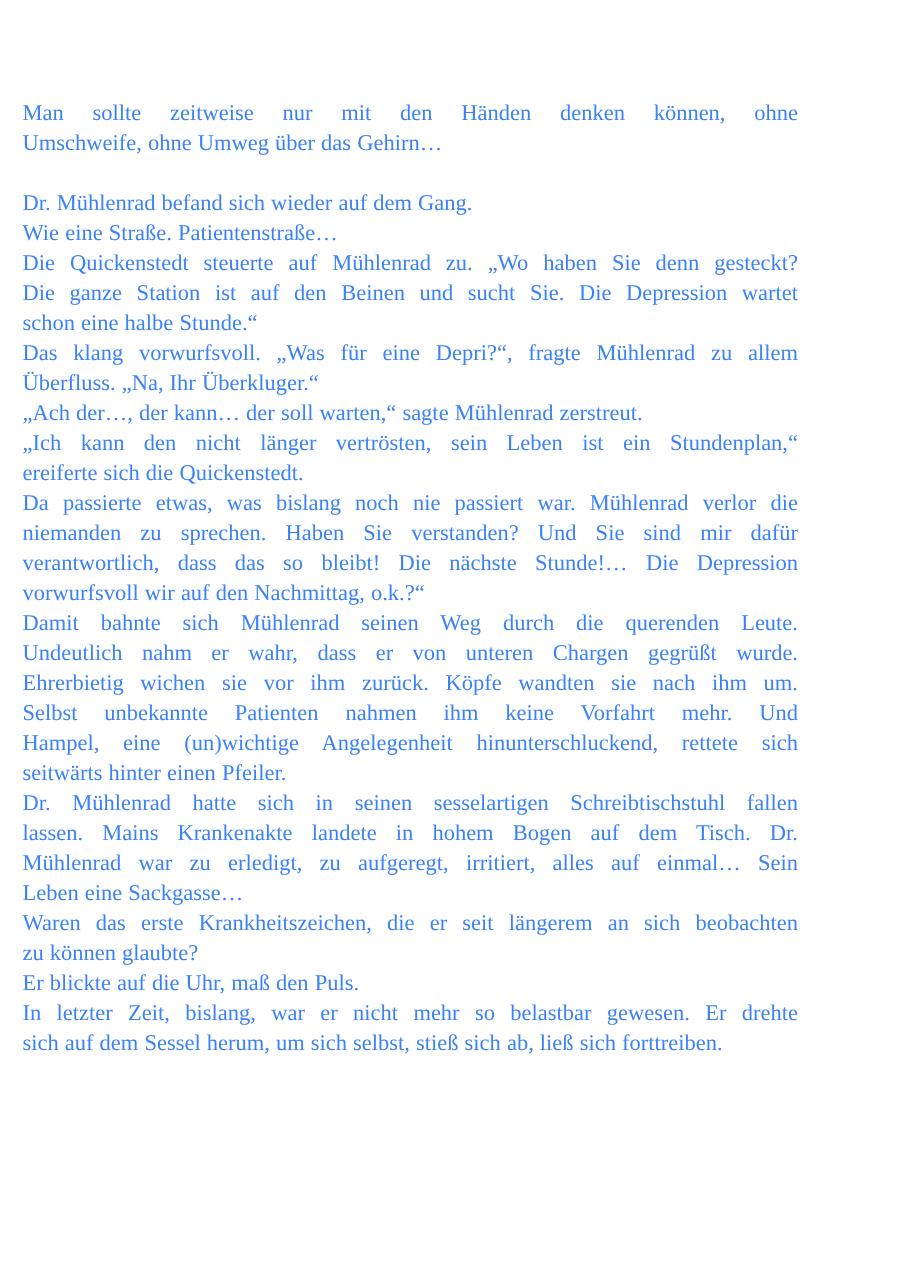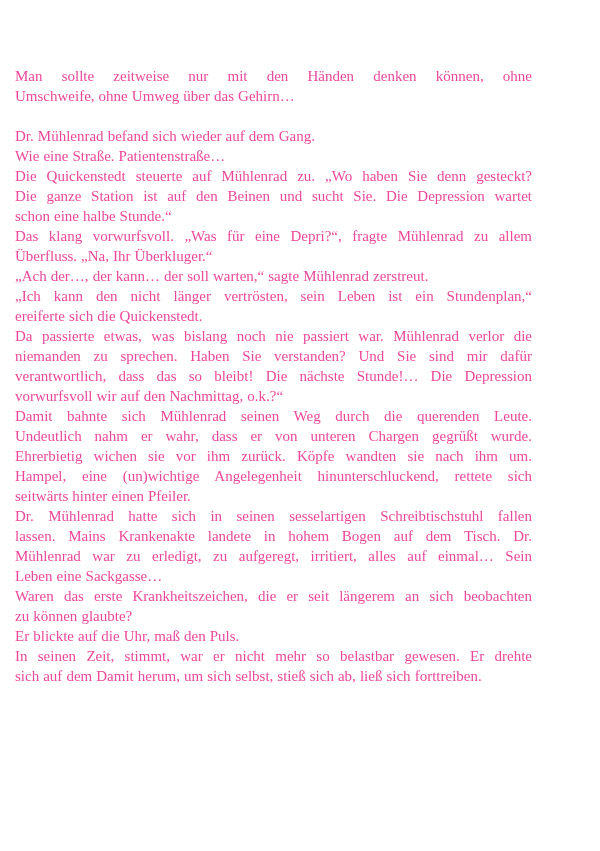--- a/index.html
+++ b/index.html
@@ -5,21 +5,21 @@
   html, body { margin: 0; padding: 0; background: #ffffff; }
   .page {
     position: relative;
     width: 600px;
     height: 851px;
     box-sizing: border-box;
     background: #ffffff;
     padding: 66px 68px 0 15px;
     overflow: hidden;
     font-family: "Liberation Serif", "DejaVu Serif", serif;
-    color: #ec4899;
+    color: #3b82f6;
   }
   .para { margin: 0; }
   .para.gap-after { margin-bottom: 20px; }
   .line {
     font-size: 15px;
     line-height: 20px;
     text-align: left;
     white-space: normal;
     word-spacing: 0.02em;
   }
@@ -63,34 +63,35 @@
       <div class="para">
         <div class="line just">Da passierte etwas, was bislang noch nie passiert war. Mühlenrad verlor die</div>
         <div class="line just">niemanden zu sprechen. Haben Sie verstanden? Und Sie sind mir dafür</div>
         <div class="line just">verantwortlich, dass das so bleibt! Die nächste Stunde!… Die Depression</div>
         <div class="line">vorwurfsvoll wir auf den Nachmittag, o.k.?“</div>
       </div>
       <div class="para">
         <div class="line just">Damit bahnte sich Mühlenrad seinen Weg durch die querenden Leute.</div>
         <div class="line just">Undeutlich nahm er wahr, dass er von unteren Chargen gegrüßt wurde.</div>
         <div class="line just">Ehrerbietig wichen sie vor ihm zurück. Köpfe wandten sie nach ihm um.</div>
+        <div class="line just">Selbst unbekannte Patienten nahmen ihm keine Vorfahrt mehr. Und</div>
         <div class="line just">Hampel, eine (un)wichtige Angelegenheit hinunterschluckend, rettete sich</div>
         <div class="line">seitwärts hinter einen Pfeiler.</div>
       </div>
       <div class="para">
         <div class="line just">Dr. Mühlenrad hatte sich in seinen sesselartigen Schreibtischstuhl fallen</div>
         <div class="line just">lassen. Mains Krankenakte landete in hohem Bogen auf dem Tisch. Dr.</div>
         <div class="line just">Mühlenrad war zu erledigt, zu aufgeregt, irritiert, alles auf einmal… Sein</div>
         <div class="line">Leben eine Sackgasse…</div>
       </div>
       <div class="para">
         <div class="line just">Waren das erste Krankheitszeichen, die er seit längerem an sich beobachten</div>
         <div class="line">zu können glaubte?</div>
       </div>
       <div class="para">
         <div class="line">Er blickte auf die Uhr, maß den Puls.</div>
       </div>
       <div class="para">
-        <div class="line just">In seinen Zeit, stimmt, war er nicht mehr so belastbar gewesen. Er drehte</div>
-        <div class="line">sich auf dem Damit herum, um sich selbst, stieß sich ab, ließ sich forttreiben.</div>
+        <div class="line just">In letzter Zeit, bislang, war er nicht mehr so belastbar gewesen. Er drehte</div>
+        <div class="line">sich auf dem Sessel herum, um sich selbst, stieß sich ab, ließ sich forttreiben.</div>
       </div>
     </div>
 </div>
 
 </body></html>

